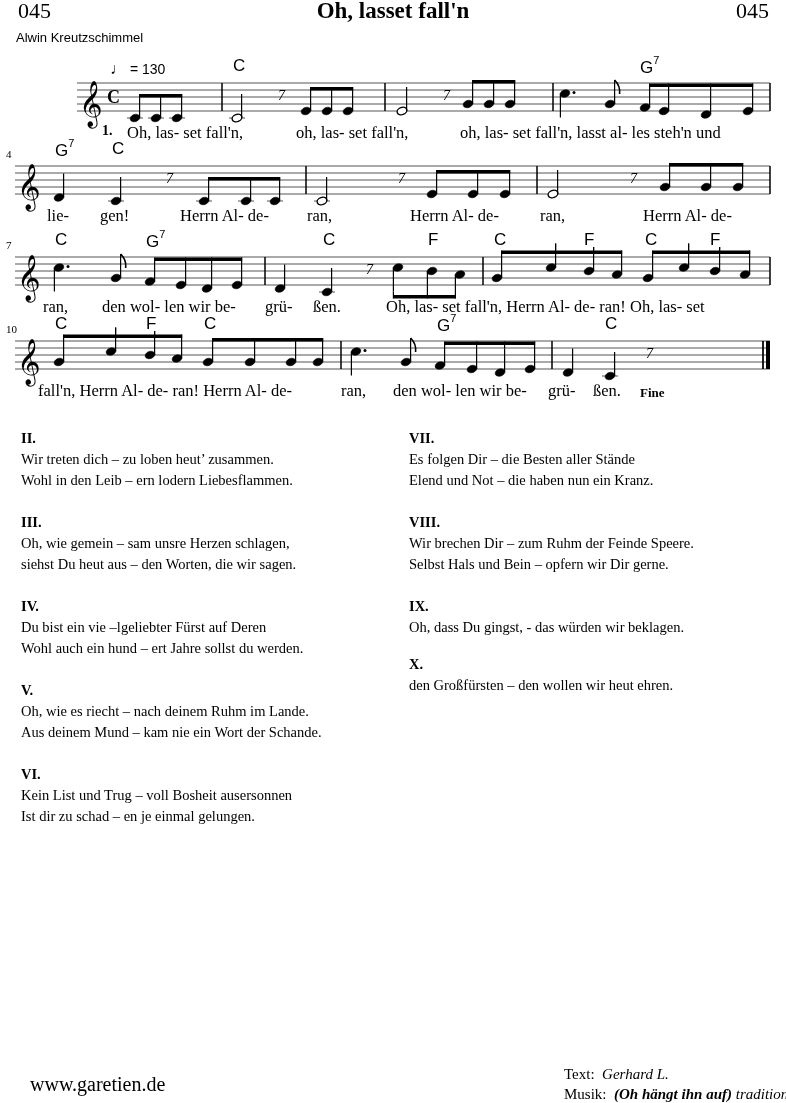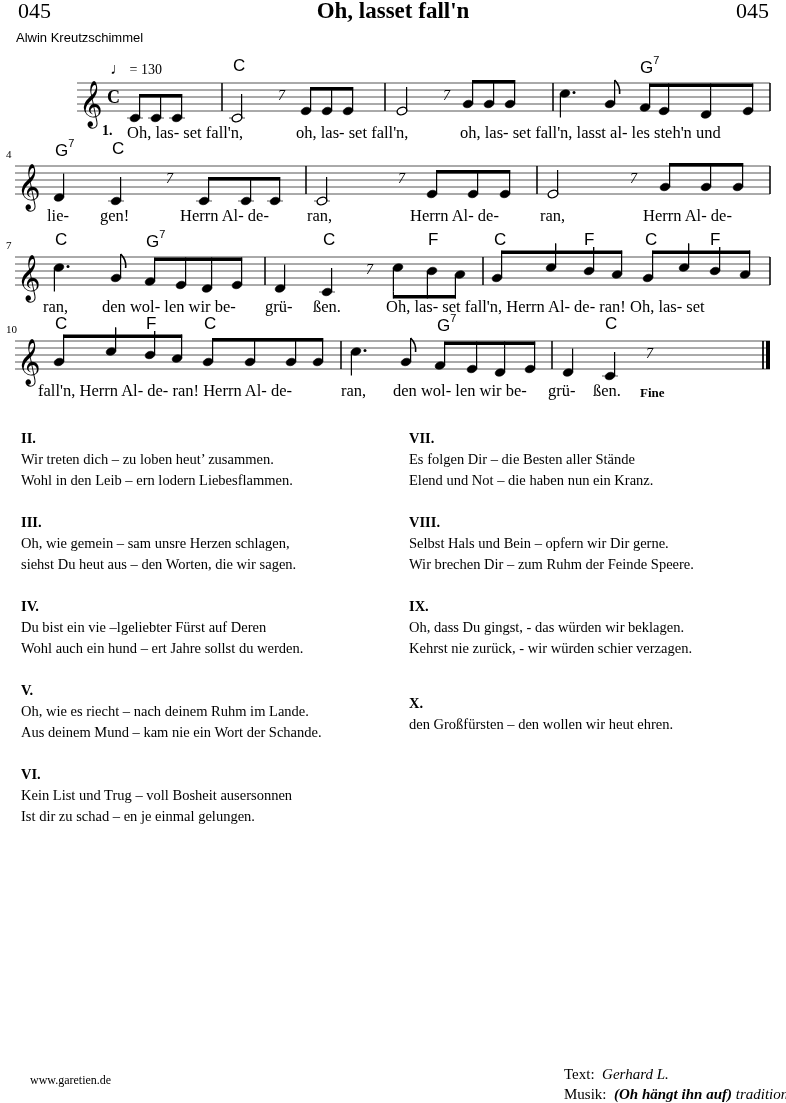--- a/index.html
+++ b/index.html
@@ -8,26 +8,26 @@
   .abs { position: absolute; white-space: nowrap; }
   .num { font-size: 22px; font-family: "Liberation Serif", serif; }
   .title { font-size: 23px; font-weight: bold; font-family: "Liberation Serif", serif; left: 0; right: 0; text-align: center; top: -2px; }
   .composer { font-size: 13px; font-family: Liberation Sans, sans-serif; }
   .system { position: absolute; left: 0; width: 786px; }
   .system svg { position: absolute; left: 0; top: 0; overflow: visible; }
   .chord { position: absolute; font-family: "Liberation Sans", sans-serif; font-size: 17px; }
   .chord sup { font-size: 11px; position: relative; top: -2px; }
   .lyric { position: absolute; font-family: "Liberation Serif", serif; font-size: 16.5px; }
   .mnum { position: absolute; font-family: "Liberation Serif", serif; font-size: 11px; }
-  .tempo { position: absolute; font-family: Liberation Serif, serif; font-size: 14px; }
+  .tempo { position: absolute; font-family: Liberation Sans, sans-serif; font-size: 14px; }
   .fine { position: absolute; font-family: "Liberation Serif", serif; font-weight: bold; font-size: 13px; }
   .verse { position: absolute; font-family: "Liberation Serif", serif; font-size: 14.5px; line-height: 21px; }
   .verse .vnum { font-weight: bold; display: block; }
   .verse .vline { display: block; }
-  .footer-url { font-family: "Liberation Serif", serif; font-size: 12px; }
+  .footer-url { font-family: "Liberation Serif", serif; font-size: 20px; }
   .credits { font-family: "Liberation Serif", serif; font-size: 15px; line-height: 20px; }
   .credits i { font-style: italic; }
   .credits b { font-style: italic; font-weight: bold; }
 </style>
 </head>
 <body>
 
 <div class="abs num" style="left:18px; top:-2px;">045</div>
 <div class="abs title">Oh, lasset fall'n</div>
 <div class="abs num" style="right:17px; top:-2px;">045</div>
@@ -380,27 +380,26 @@
     </div>
   </div>
 <div id="verses-right" class="verse" style="left:409px; top:428px;">
     <div style="margin-bottom: 21px;">
       <span class="vnum">VII.</span>
       <span class="vline">Es folgen Dir – die Besten aller Stände</span>
       <span class="vline">Elend und Not – die haben nun ein Kranz.</span>
     </div>
     <div style="margin-bottom: 21px;">
       <span class="vnum">VIII.</span>
+      <span class="vline">Wir brechen Dir – zum Ruhm der Feinde Speere.</span>
       <span class="vline">Selbst Hals und Bein – opfern wir Dir gerne.</span>
-      <span class="vline">Wir brechen Dir – zum Ruhm der Feinde Speere.</span>
-    </div>
-    <div style="margin-bottom: 34px;">
+    </div>
+    <div style="margin-bottom: 16px;">
       <span class="vnum">IX.</span>
       <span class="vline">Oh, dass Du gingst, - das würden wir beklagen.</span>
-      <span class="vline">Kehrst nie zurück, - wir würden schier verzagen.</span>
     </div>
     <div style="margin-bottom: 21px;">
       <span class="vnum">X.</span>
       <span class="vline">den Großfürsten – den wollen wir heut ehren.</span>
     </div>
   </div>
 
 <div class="abs footer-url" style="left:30px; top:1073px;">www.garetien.de</div>
 <div class="abs credits" style="left:564px; top:1064px;">
   <div>

